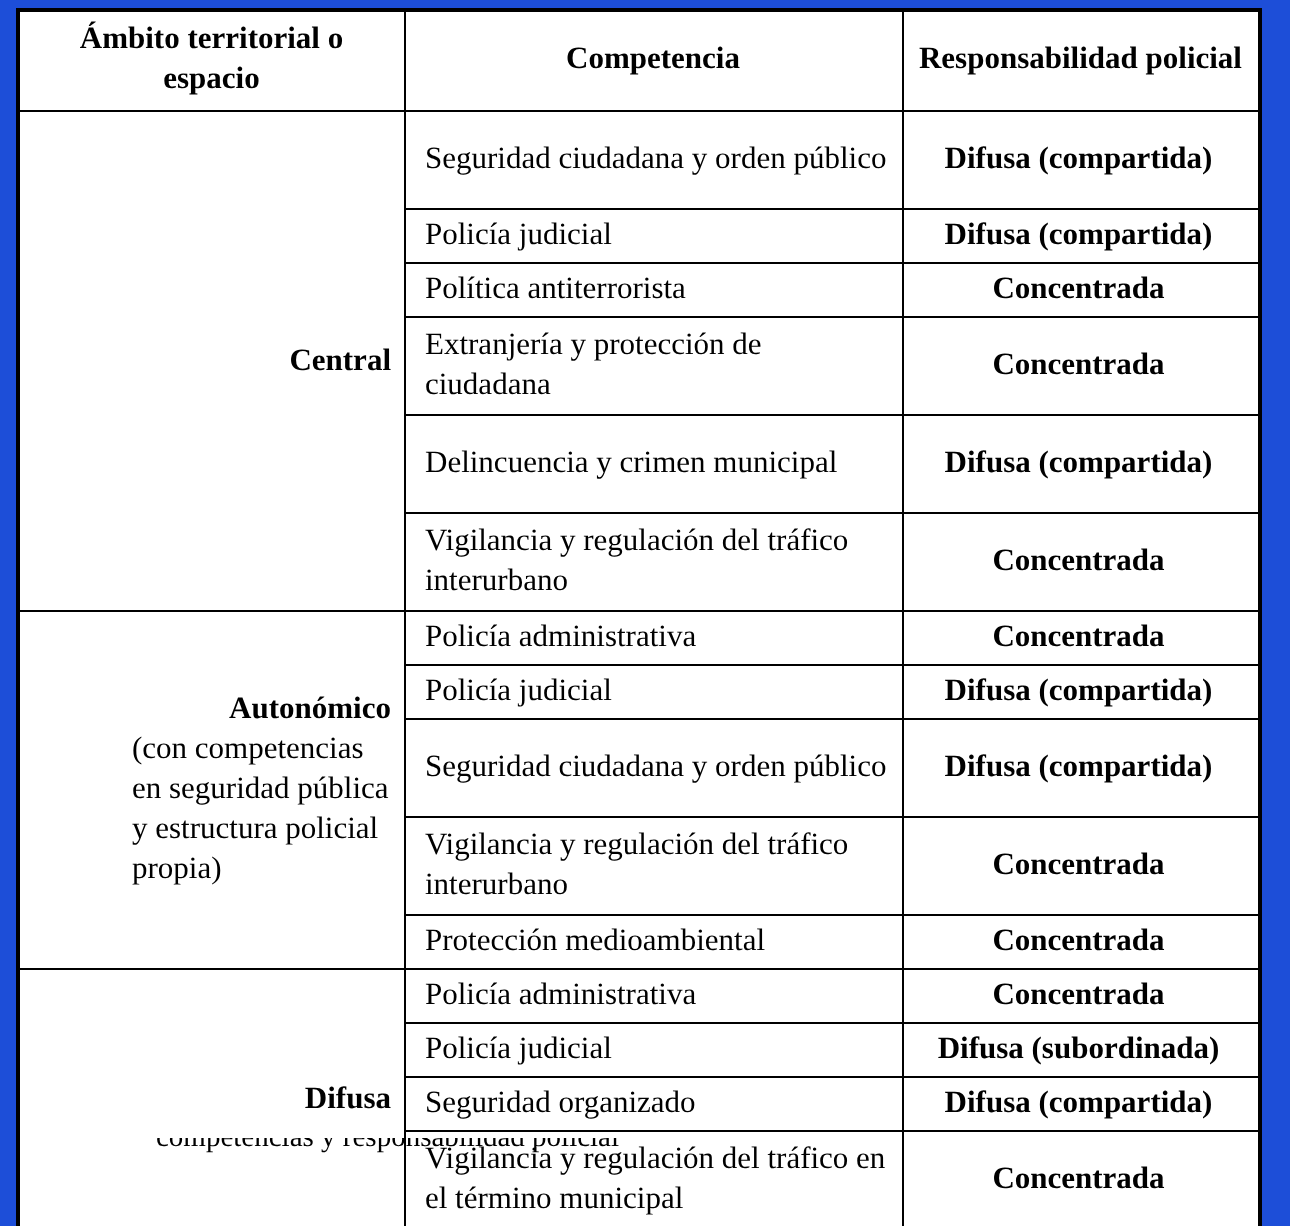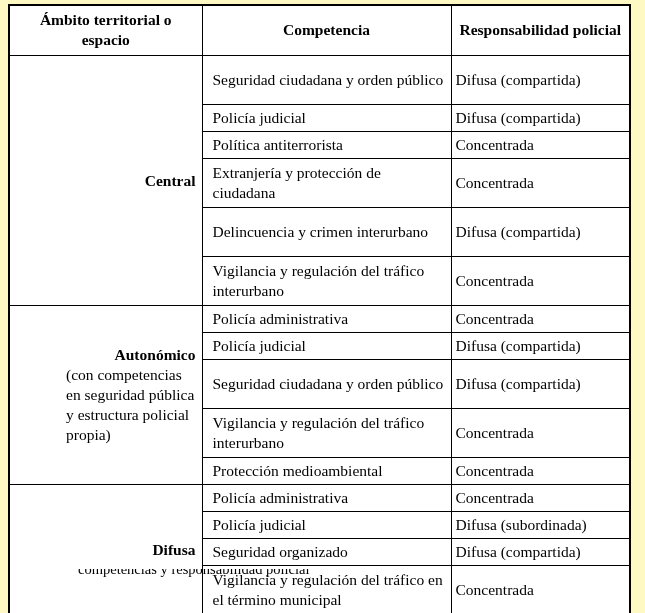--- a/index.html
+++ b/index.html
@@ -13,21 +13,21 @@
     overflow: hidden;
     font-family: "Liberation Serif", "DejaVu Serif", serif;
     color: #000000;
     -webkit-font-smoothing: antialiased;
   }
 
   #page {
     position: relative;
     width: 645px;
     height: 613px;
-    background: #fef9c3;
+    background: #1d4ed8;
   }
 
   .table-wrap {
     position: absolute;
     left: 8px;
     top: 4px;
     width: 621px;
   }
 
   table.gov-table {
@@ -79,21 +79,22 @@
 
   
   td.comp {
     padding: 2px 6px 2px 10px;
     text-align: left;
   }
 
   
   td.resp {
     padding: 2px 6px 2px 4px;
-    text-align: left;
+    text-align: center;
+    font-weight: bold;
   }
 
   tr.r1 td { height: 22px; }
   tr.r2 td { height: 44px; }
 
   
   .caption-clip {
     position: absolute;
     left: 0;
     top: 569px;
@@ -144,21 +145,21 @@
           </tr>
           <tr class="r1">
             <td class="comp">Política antiterrorista</td>
             <td class="resp">Concentrada</td>
           </tr>
           <tr class="r2">
             <td class="comp">Extranjería y protección de ciudadana</td>
             <td class="resp">Concentrada</td>
           </tr>
           <tr class="r2">
-            <td class="comp">Delincuencia y crimen interurbano</td>
+            <td class="comp">Delincuencia y crimen municipal</td>
             <td class="resp">Difusa (compartida)</td>
           </tr>
           <tr class="r2">
             <td class="comp">Vigilancia y regulación del tráfico interurbano</td>
             <td class="resp">Concentrada</td>
           </tr>
           <tr class="r1">
             <td class="scope" rowspan="5">
               <span class="scope-name">Autonómico</span>
               <span class="scope-note">(con competencias en seguridad pública y estructura policial propia)</span>

